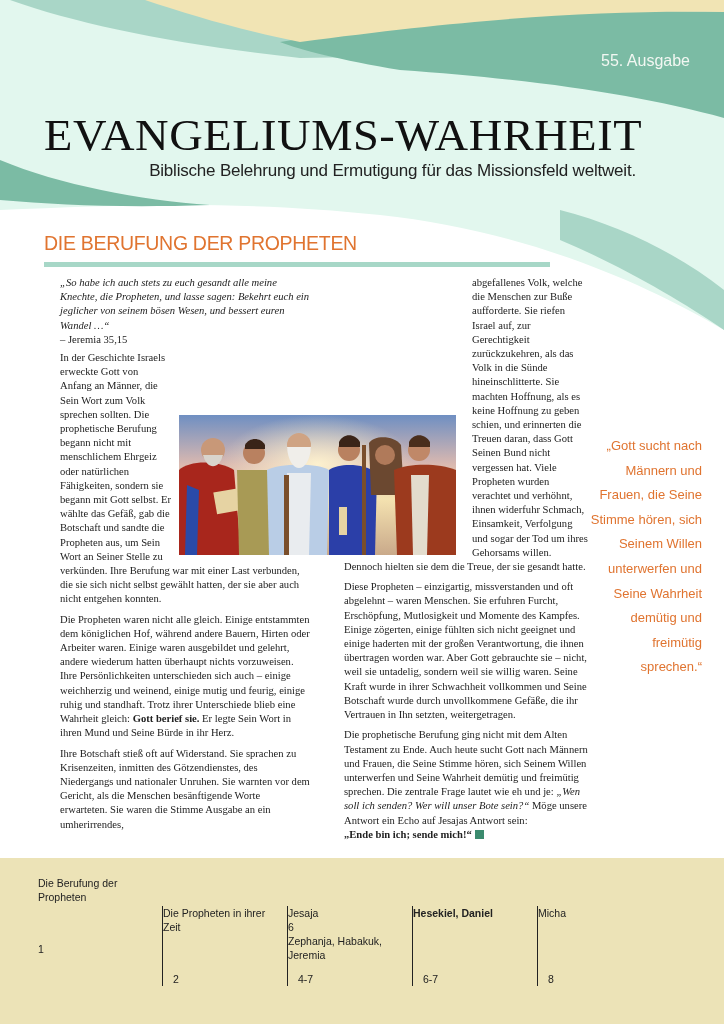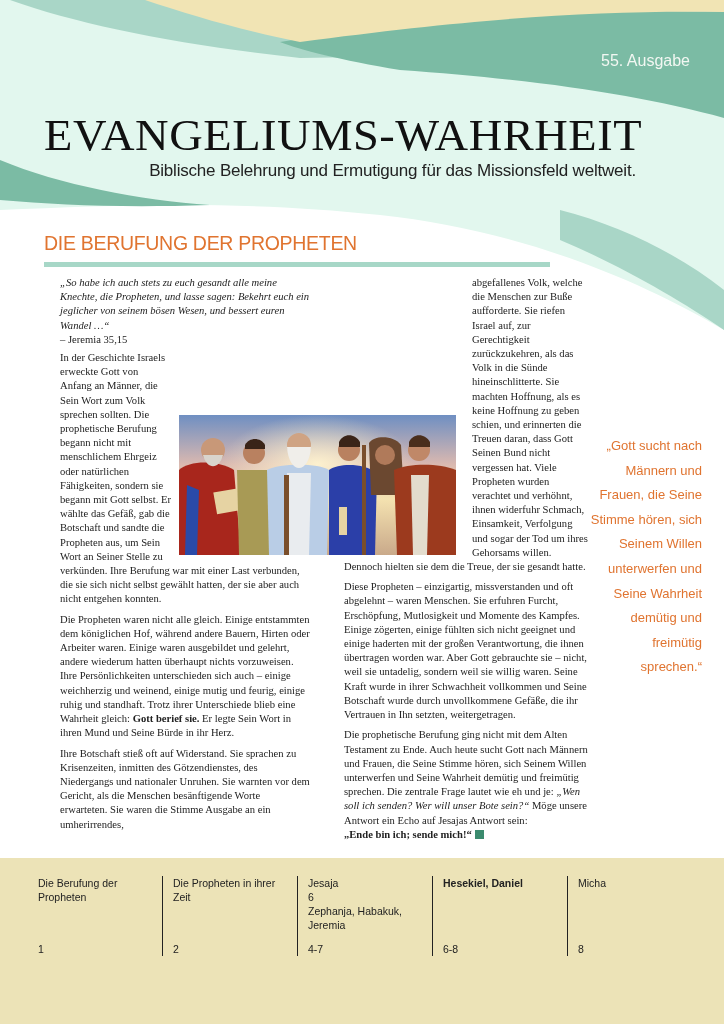--- a/index.html
+++ b/index.html
@@ -57,21 +57,21 @@
   .end-mark { display: inline-block; width: 9px; height: 9px; background: #3b8b6e; vertical-align: -1px; margin-left: 3px; }
   .footer {
     position: absolute; left: 0; top: 858px; width: 724px; height: 166px;
     background: #ece3b7;
   }
   .toc { position: absolute; left: 38px; top: 18px; display: flex; }
   .toc-item {
     position: relative; width: 134px; height: 80px; padding-left: 0;
     font-family: "Liberation Sans", sans-serif; font-size: 10.5px; line-height: 14px; color: #222;
   }
-  .toc-item + .toc-item { border-left: 1.4px solid #222; padding-left: 10px; margin-left: -10px; }
+  .toc-item + .toc-item { border-left: 1.4px solid #222; margin-left: -10px; margin-top: 30px; }
   .toc-item .pg { position: absolute; bottom: 0; }
   .toc-item.first .pg { left: 0; }
   .toc-item:not(.first) .pg { left: 10px; }
 </style>
 </head>
 <body>
 
 <svg class="waves" viewBox="0 0 724 360" preserveAspectRatio="none">
   <rect x="0" y="0" width="724" height="360" fill="#ffffff"></rect>
   <path d="M0,0 L724,0 L724,330 C640,280 520,230 380,215 C240,200 120,205 0,210 Z" fill="#e2f7ee"></path>
@@ -180,20 +180,20 @@
       <div class="pg">2</div>
     </div>
     <div class="toc-item">
       <div style="white-space:pre-line;width:118px;">Jesaja
 6
 Zephanja, Habakuk, Jeremia</div>
       <div class="pg">4-7</div>
     </div>
     <div class="toc-item">
       <div style="white-space:pre-line;width:118px;font-weight:bold;">Hesekiel, Daniel</div>
-      <div class="pg">6-8</div>
+      <div class="pg">6-7</div>
     </div>
     <div class="toc-item">
       <div style="white-space:pre-line;width:118px;">Micha</div>
       <div class="pg">8</div>
     </div>
   </div>
 </div>
 
 </body></html>

